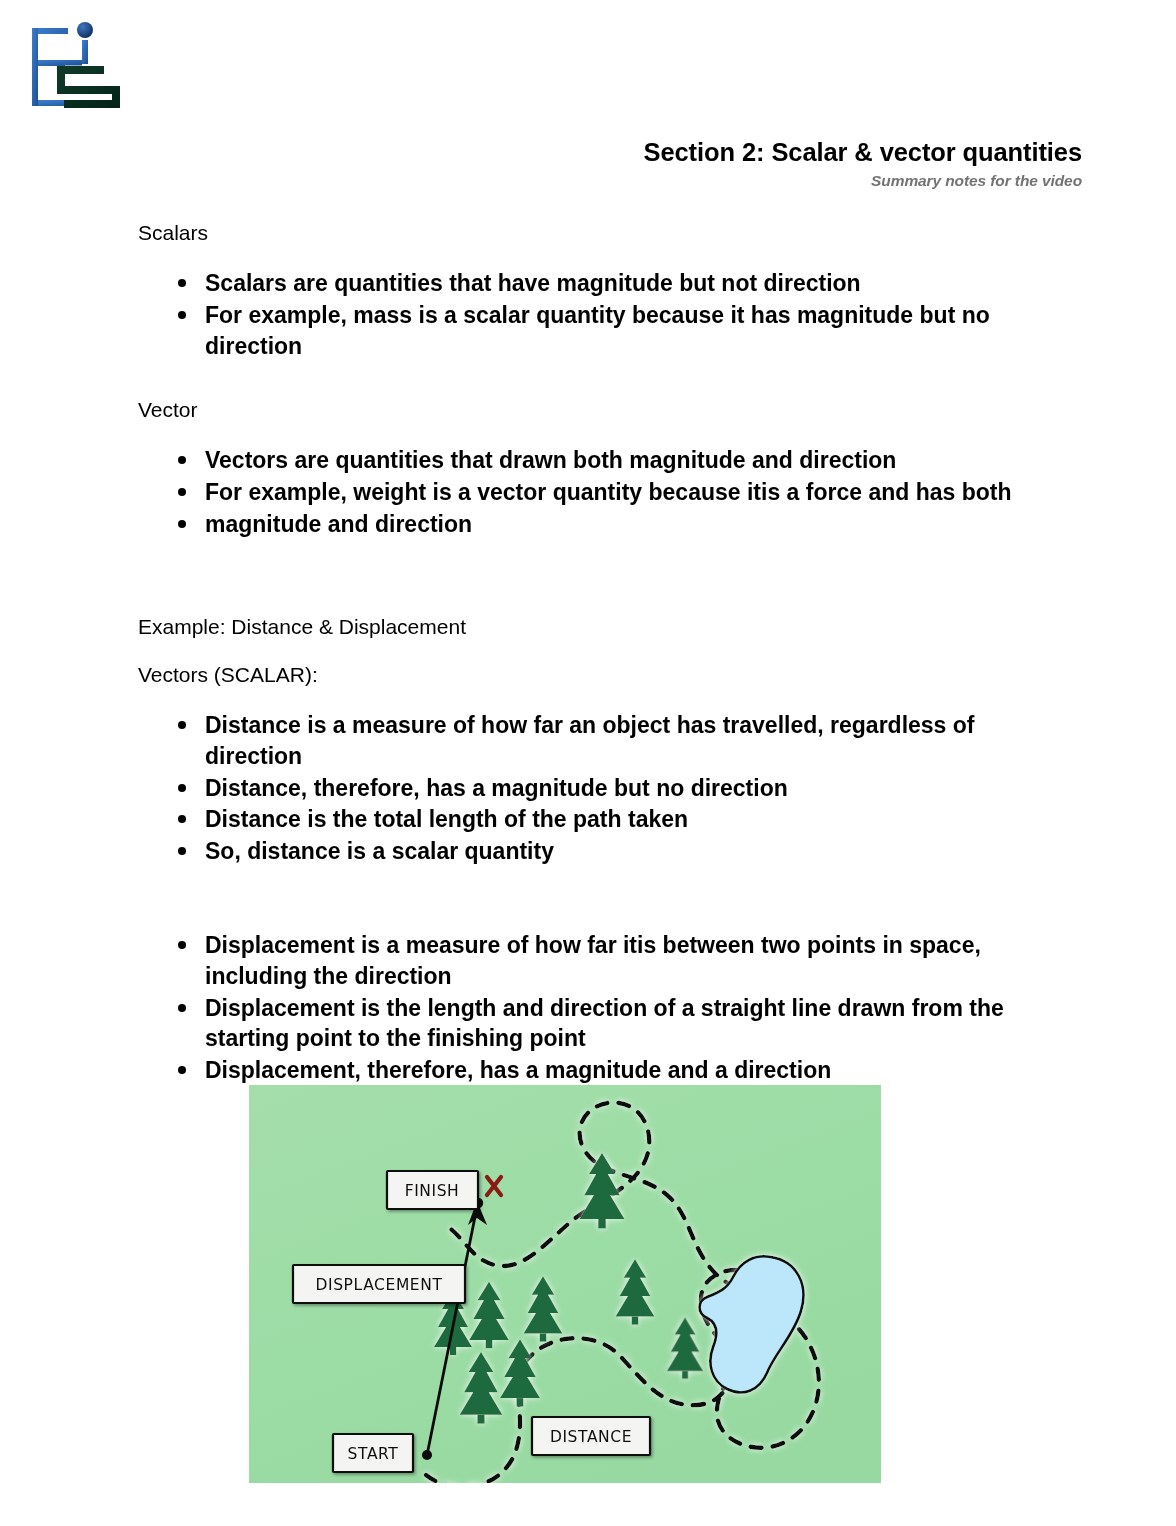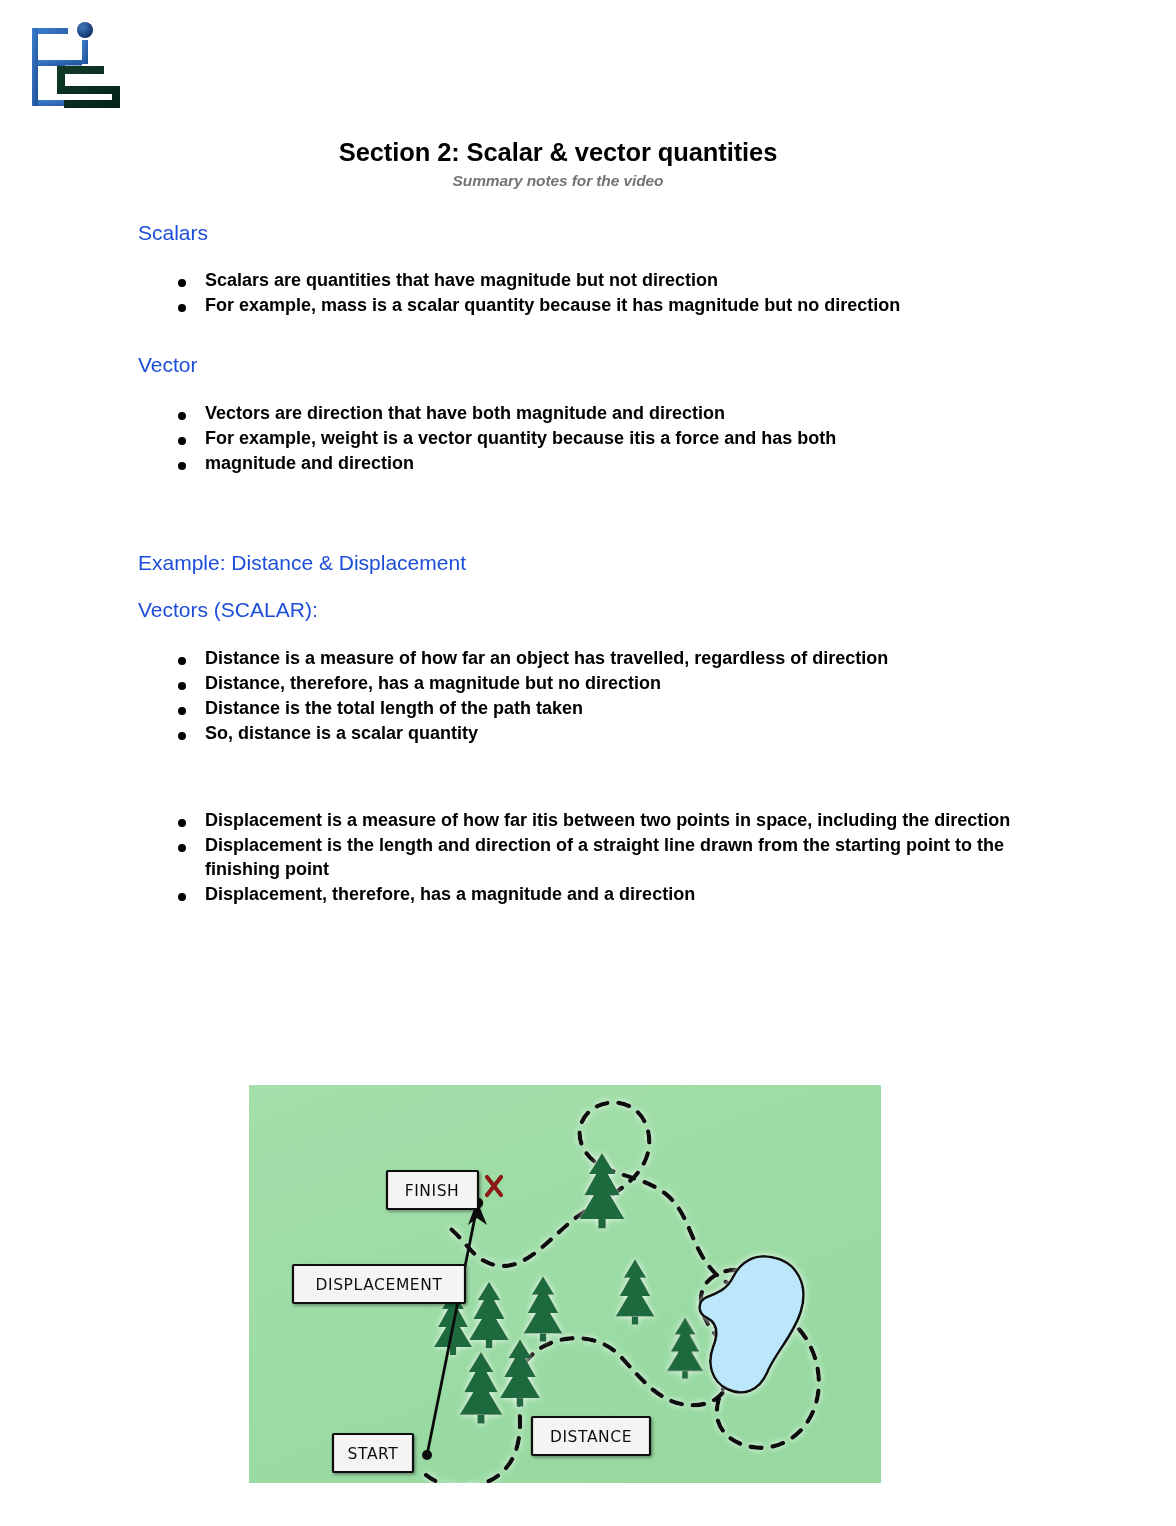--- a/index.html
+++ b/index.html
@@ -25,24 +25,24 @@
     position: absolute;
     left: 18px;
     top: 16px;
     width: 104px;
     height: 96px;
   }
 
   
   .title-block {
     position: absolute;
-    left: 17px;
+    left: 0;
     top: 138px;
     width: 1082px;
-    text-align: center;
+    text-align: right;
   }
   .doc-title {
     font-size: 25.5px;
     font-weight: bold;
     letter-spacing: -0.1px;
     color: #000000;
     line-height: 1.15;
   }
   .doc-subtitle {
     margin-top: 5px;
@@ -56,35 +56,35 @@
   
   .content {
     position: absolute;
     left: 138px;
     top: 220px;
     width: 920px;
   }
   .sec-head {
     font-size: 21px;
     font-weight: normal;
-    color: #1d4ed8;
+    color: #000000;
     line-height: 1.25;
     margin: 0;
   }
   .gap-after-head { height: 22px; }
 
   ul.bullets {
     list-style: none;
     margin: 0;
     padding: 0;
   }
   ul.bullets > li {
     position: relative;
     padding-left: 67px;
-    font-size: 18px;
+    font-size: 23px;
     font-weight: bold;
     line-height: 1.34;
     color: #000;
     margin: 0 0 1px 0;
   }
   ul.bullets > li::before {
     content: "";
     position: absolute;
     left: 40px;
     top: 11px;
@@ -168,21 +168,21 @@
     <ul class="bullets">
       <li>Scalars are quantities that have magnitude but not direction</li>
       <li>For example, mass is a scalar quantity because it has magnitude but no direction</li>
     </ul>
 
     <div class="spacer-md"></div>
 
     <div class="sec-head">Vector</div>
     <div class="gap-after-head"></div>
     <ul class="bullets">
-      <li>Vectors are direction that have both magnitude and direction</li>
+      <li>Vectors are quantities that drawn both magnitude and direction</li>
       <li>For example, weight is a vector quantity because itis a force and has both</li>
       <li>magnitude and direction</li>
     </ul>
 
     <div class="spacer-lg"></div>
 
     <div class="sec-head">Example: Distance &amp; Displacement</div>
 
     <div class="spacer-sm"></div>
 

